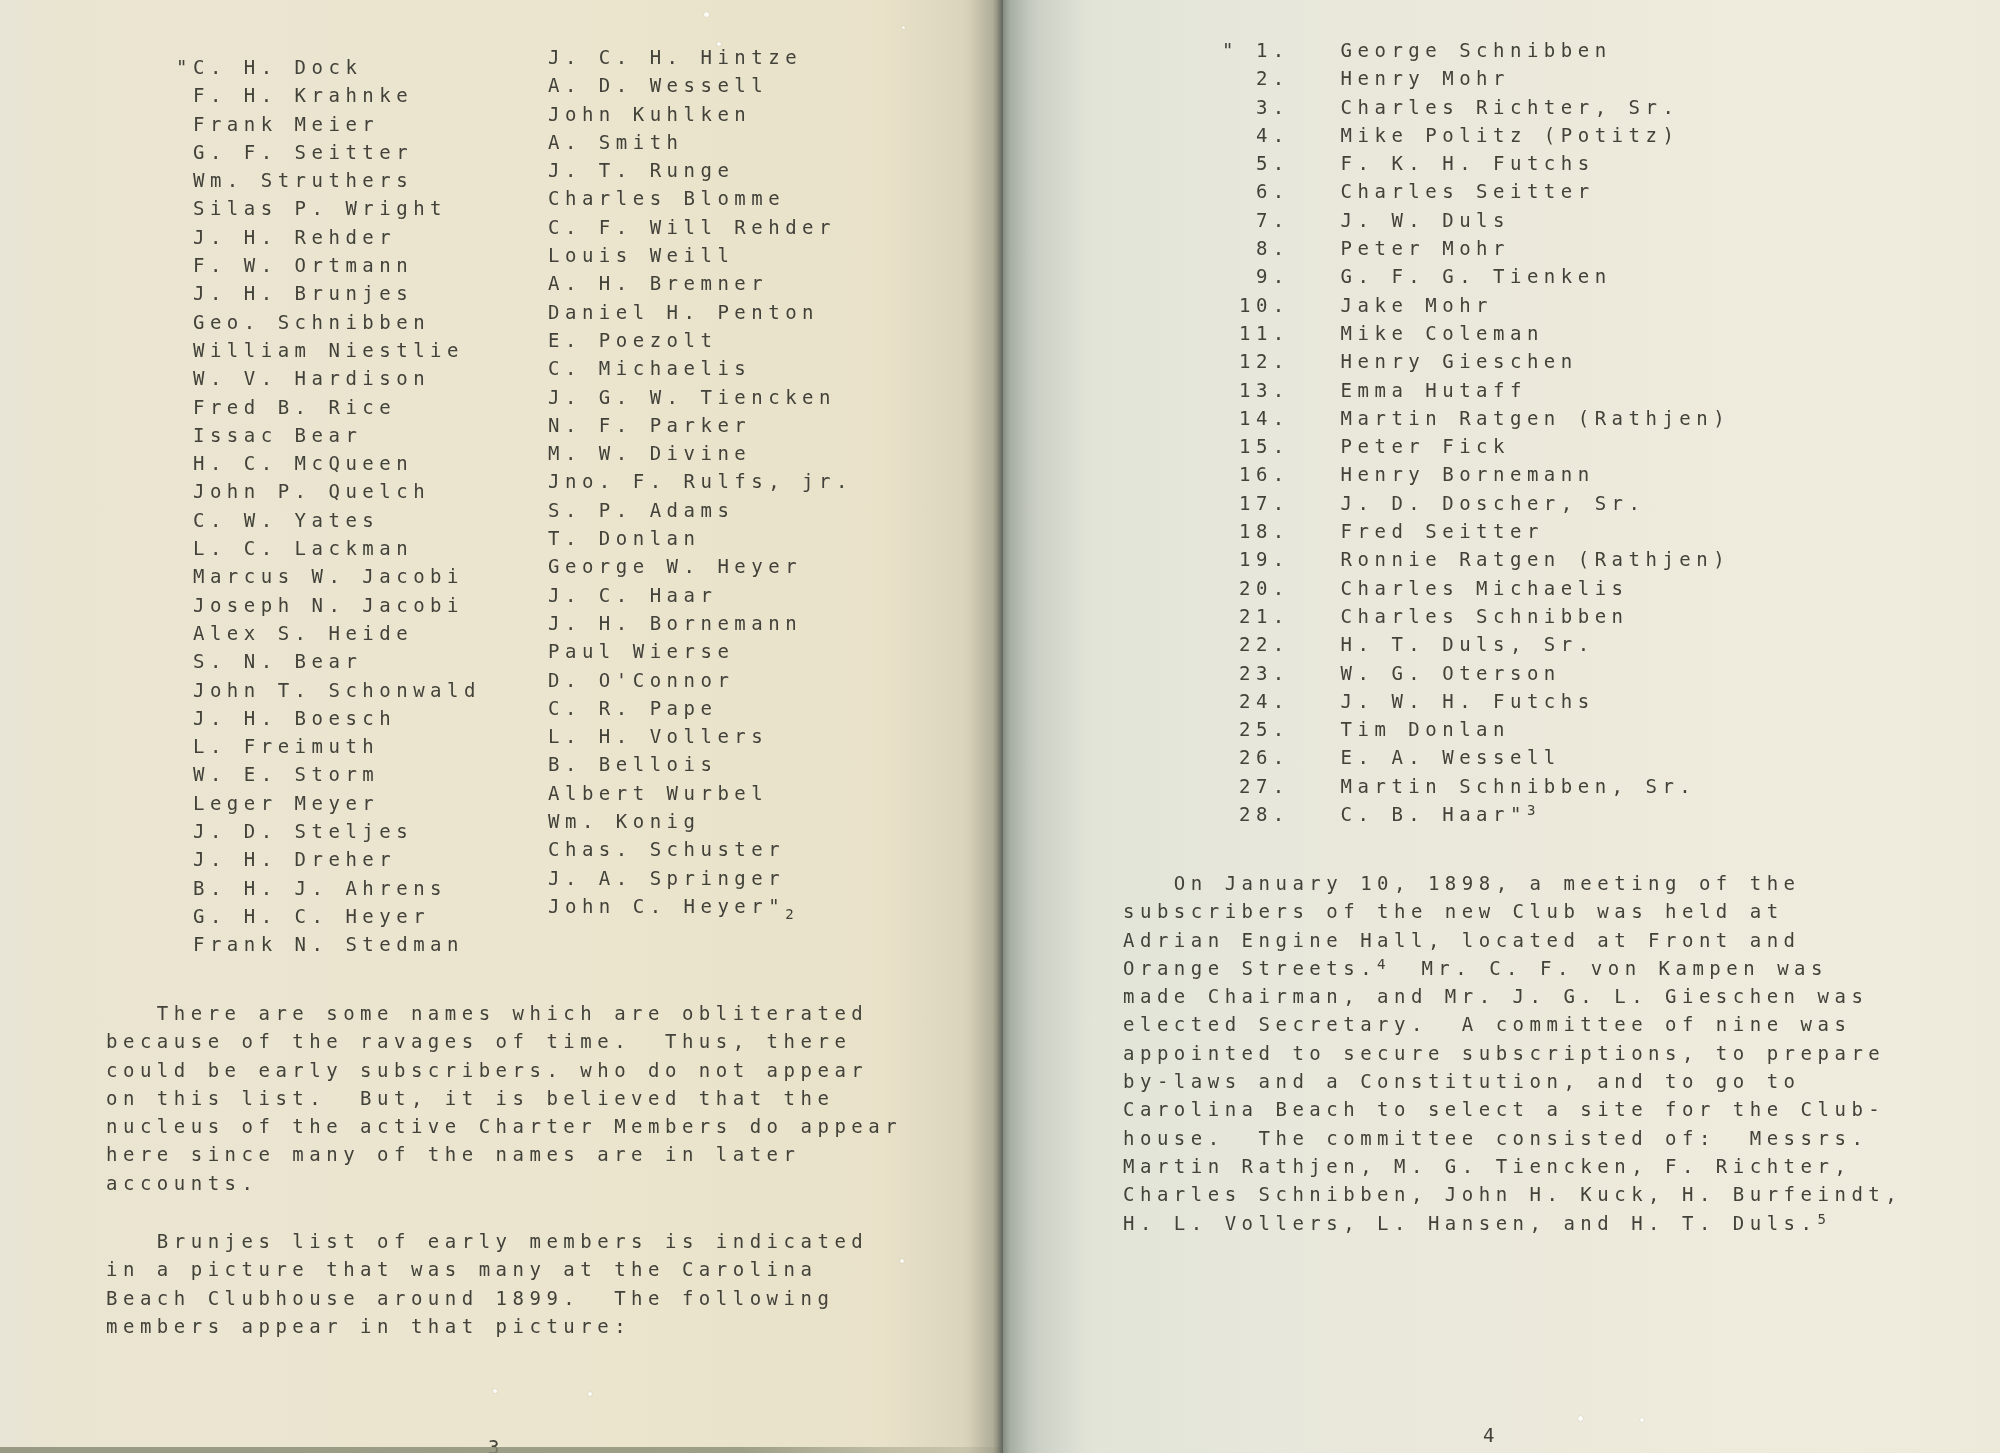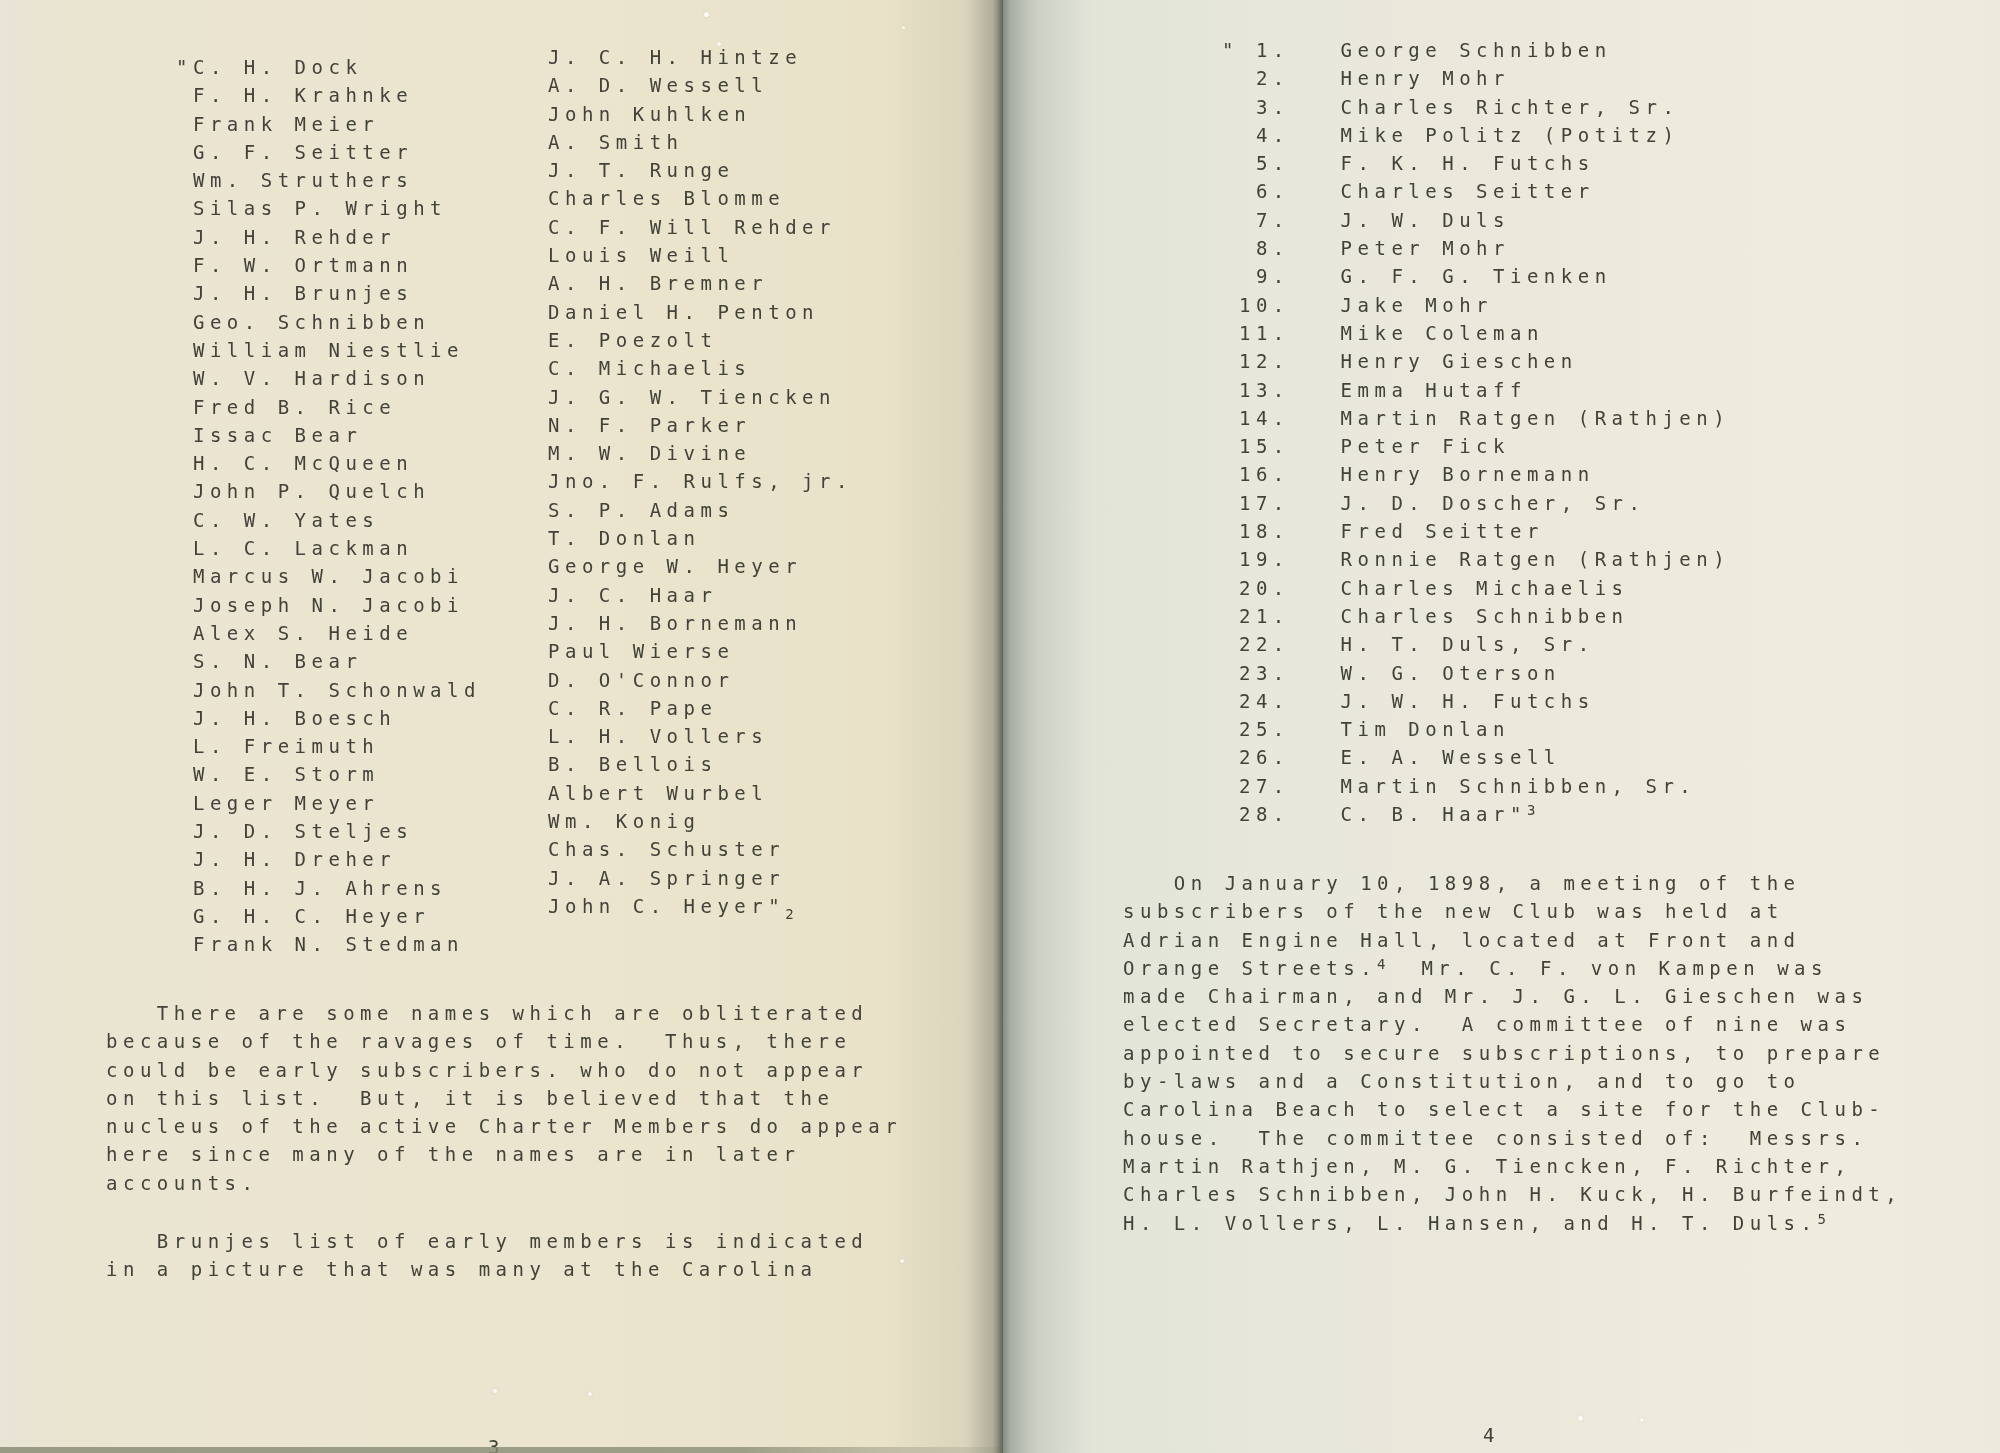--- a/index.html
+++ b/index.html
@@ -44,21 +44,21 @@
 </style>
 </head>
 <body>
 
 <div class="scan">
 
   <div class="page left">
     <div class="txt" style="left:176px;top:53px"><div class="line">"C. H. Dock</div><div class="line"> F. H. Krahnke</div><div class="line"> Frank Meier</div><div class="line"> G. F. Seitter</div><div class="line"> Wm. Struthers</div><div class="line"> Silas P. Wright</div><div class="line"> J. H. Rehder</div><div class="line"> F. W. Ortmann</div><div class="line"> J. H. Brunjes</div><div class="line"> Geo. Schnibben</div><div class="line"> William Niestlie</div><div class="line"> W. V. Hardison</div><div class="line"> Fred B. Rice</div><div class="line"> Issac Bear</div><div class="line"> H. C. McQueen</div><div class="line"> John P. Quelch</div><div class="line"> C. W. Yates</div><div class="line"> L. C. Lackman</div><div class="line"> Marcus W. Jacobi</div><div class="line"> Joseph N. Jacobi</div><div class="line"> Alex S. Heide</div><div class="line"> S. N. Bear</div><div class="line"> John T. Schonwald</div><div class="line"> J. H. Boesch</div><div class="line"> L. Freimuth</div><div class="line"> W. E. Storm</div><div class="line"> Leger Meyer</div><div class="line"> J. D. Steljes</div><div class="line"> J. H. Dreher</div><div class="line"> B. H. J. Ahrens</div><div class="line"> G. H. C. Heyer</div><div class="line"> Frank N. Stedman</div></div>
     <div class="txt" style="left:548px;top:43px"><div class="line">J. C. H. Hintze</div><div class="line">A. D. Wessell</div><div class="line">John Kuhlken</div><div class="line">A. Smith</div><div class="line">J. T. Runge</div><div class="line">Charles Blomme</div><div class="line">C. F. Will Rehder</div><div class="line">Louis Weill</div><div class="line">A. H. Bremner</div><div class="line">Daniel H. Penton</div><div class="line">E. Poezolt</div><div class="line">C. Michaelis</div><div class="line">J. G. W. Tiencken</div><div class="line">N. F. Parker</div><div class="line">M. W. Divine</div><div class="line">Jno. F. Rulfs, jr.</div><div class="line">S. P. Adams</div><div class="line">T. Donlan</div><div class="line">George W. Heyer</div><div class="line">J. C. Haar</div><div class="line">J. H. Bornemann</div><div class="line">Paul Wierse</div><div class="line">D. O'Connor</div><div class="line">C. R. Pape</div><div class="line">L. H. Vollers</div><div class="line">B. Bellois</div><div class="line">Albert Wurbel</div><div class="line">Wm. Konig</div><div class="line">Chas. Schuster</div><div class="line">J. A. Springer</div><div class="line">John C. Heyer"<sub>2</sub></div></div>
     <div class="txt" style="left:106px;top:999px"><div class="line">   There are some names which are obliterated</div><div class="line">because of the ravages of time.  Thus, there</div><div class="line">could be early subscribers. who do not appear</div><div class="line">on this list.  But, it is believed that the</div><div class="line">nucleus of the active Charter Members do appear</div><div class="line">here since many of the names are in later</div><div class="line">accounts.</div></div>
-    <div class="txt" style="left:106px;top:1227px"><div class="line">   Brunjes list of early members is indicated</div><div class="line">in a picture that was many at the Carolina</div></div>
+    <div class="txt" style="left:106px;top:1227px"><div class="line">   Brunjes list of early members is indicated</div><div class="line">in a picture that was many at the Carolina</div><div class="line">Beach Clubhouse around 1899.  The following</div><div class="line">members appear in that picture:</div></div>
     <div class="pagenum" style="left:488px;top:1436px">3</div>
     <div class="bottom-edge"></div>
   </div>
 
   <div class="page right">
     <div class="txt" style="left:219px;top:36px"><div class="line">" 1.   George Schnibben</div><div class="line">  2.   Henry Mohr</div><div class="line">  3.   Charles Richter, Sr.</div><div class="line">  4.   Mike Politz (Potitz)</div><div class="line">  5.   F. K. H. Futchs</div><div class="line">  6.   Charles Seitter</div><div class="line">  7.   J. W. Duls</div><div class="line">  8.   Peter Mohr</div><div class="line">  9.   G. F. G. Tienken</div><div class="line"> 10.   Jake Mohr</div><div class="line"> 11.   Mike Coleman</div><div class="line"> 12.   Henry Gieschen</div><div class="line"> 13.   Emma Hutaff</div><div class="line"> 14.   Martin Ratgen (Rathjen)</div><div class="line"> 15.   Peter Fick</div><div class="line"> 16.   Henry Bornemann</div><div class="line"> 17.   J. D. Doscher, Sr.</div><div class="line"> 18.   Fred Seitter</div><div class="line"> 19.   Ronnie Ratgen (Rathjen)</div><div class="line"> 20.   Charles Michaelis</div><div class="line"> 21.   Charles Schnibben</div><div class="line"> 22.   H. T. Duls, Sr.</div><div class="line"> 23.   W. G. Oterson</div><div class="line"> 24.   J. W. H. Futchs</div><div class="line"> 25.   Tim Donlan</div><div class="line"> 26.   E. A. Wessell</div><div class="line"> 27.   Martin Schnibben, Sr.</div><div class="line"> 28.   C. B. Haar"<sup>3</sup></div></div>
     <div class="txt" style="left:120px;top:869px"><div class="line">   On January 10, 1898, a meeting of the</div><div class="line">subscribers of the new Club was held at</div><div class="line">Adrian Engine Hall, located at Front and</div><div class="line">Orange Streets.<sup>4</sup>  Mr. C. F. von Kampen was</div><div class="line">made Chairman, and Mr. J. G. L. Gieschen was</div><div class="line">elected Secretary.  A committee of nine was</div><div class="line">appointed to secure subscriptions, to prepare</div><div class="line">by-laws and a Constitution, and to go to</div><div class="line">Carolina Beach to select a site for the Club-</div><div class="line">house.  The committee consisted of:  Messrs.</div><div class="line">Martin Rathjen, M. G. Tiencken, F. Richter,</div><div class="line">Charles Schnibben, John H. Kuck, H. Burfeindt,</div><div class="line">H. L. Vollers, L. Hansen, and H. T. Duls.<sup>5</sup></div></div>
     <div class="pagenum" style="left:480px;top:1424px">4</div>
   </div>
 

